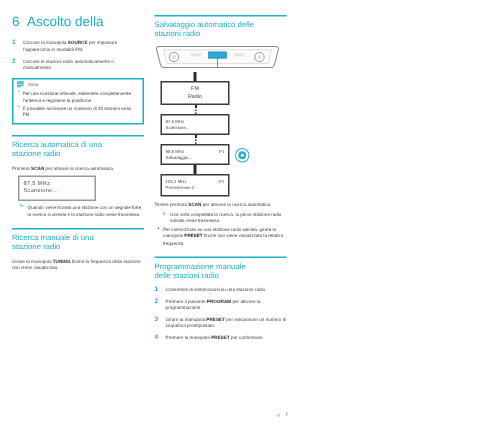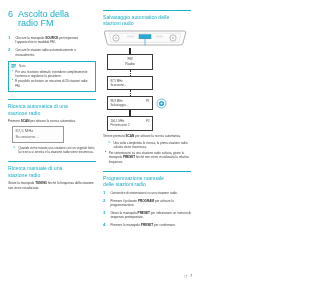--- a/index.html
+++ b/index.html
@@ -16,21 +16,21 @@
   .page { position:absolute; inset:0; padding:10px 8px 8px 8px; }
   .cols { display:flex; gap:7px; height:258px; }
   .col { width:88px; position:relative; }
 
   
   .chapter { display:flex; gap:5px; margin-bottom:7px; }
   .chapter-num {
     color:#1ab0c8; font-size:9px; font-weight:400; line-height:1.05;
   }
   .chapter-title {
-    color:#1ab0c8; font-size:9px; font-weight:400; line-height:1.05;
+    color:#1ab0c8; font-size:9px; font-weight:400; line-height:1.05;text-align:right;
   }
 
   
   .steps { margin-top:3px; }
   .step { display:flex; gap:3.4px; margin-bottom:3.2px; }
   .step-num { color:#1ab0c8; font-size:4.3px; font-weight:700; width:4px; flex:none; line-height:1.15; }
   .step-txt { flex:1; font-size:3.1px; line-height:1.45; }
   b { font-weight:700; color:#2a2a2a; }
 
   
@@ -110,21 +110,20 @@
 <div class="page">
 
   <div class="cols">
 
     <div class="col">
 
       <div class="chapter">
         <div class="chapter-num">6</div>
         <div>
           <div class="chapter-title">Ascolto della</div>
-          <div class="chapter-title">radio FM</div>
         </div>
       </div>
 
       <div class="steps">
         <div class="step">
           <div class="step-num">1</div>
           <div class="step-txt"><span>Cliccare la manopola </span><b>SOURCE</b><span> per impostare l'apparecchio in modalità FM.</span></div>
         </div>
         <div class="step">
           <div class="step-num">2</div>

